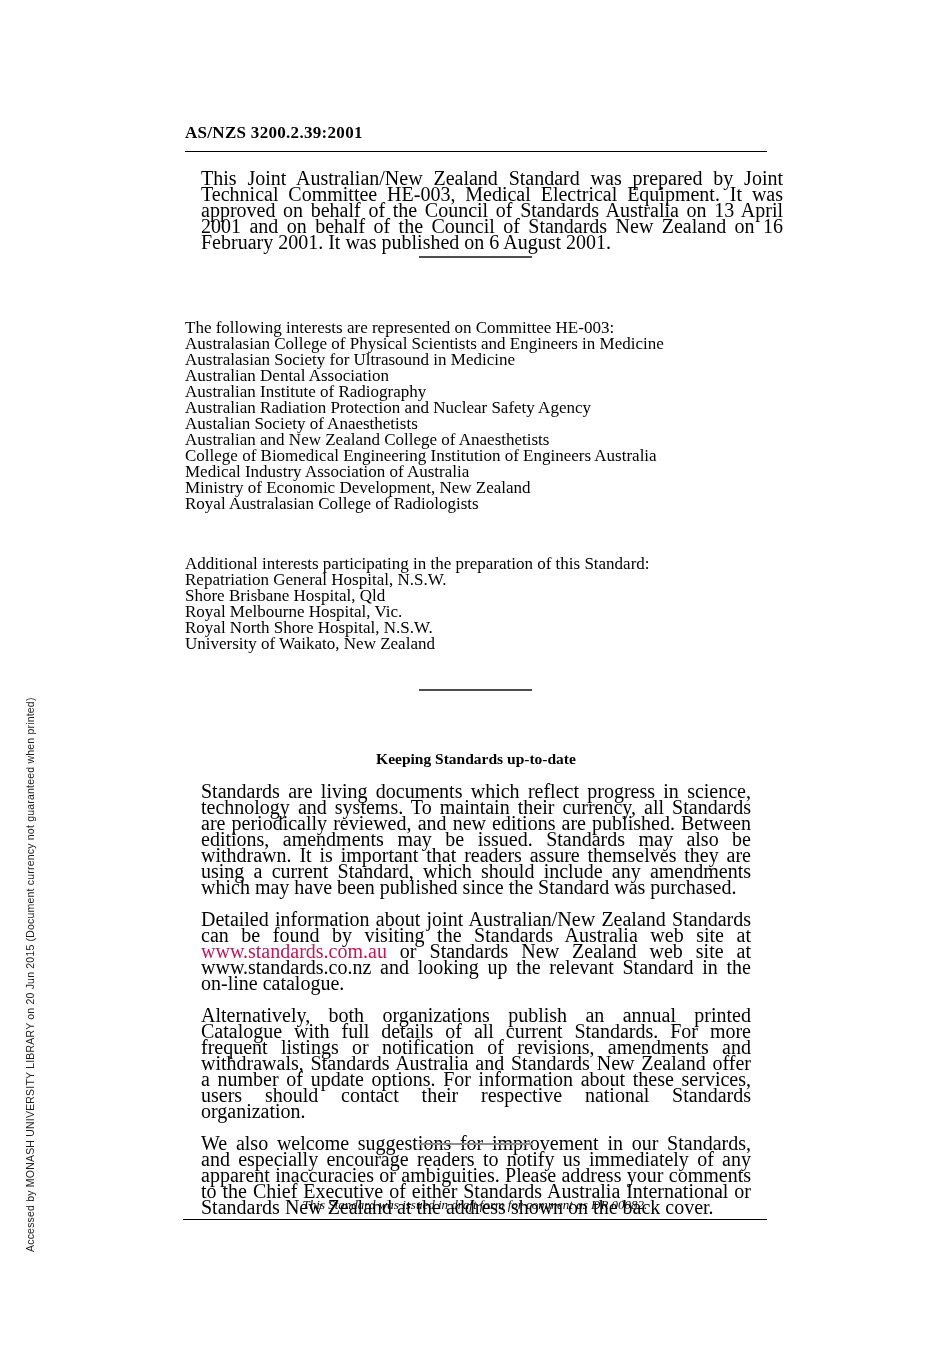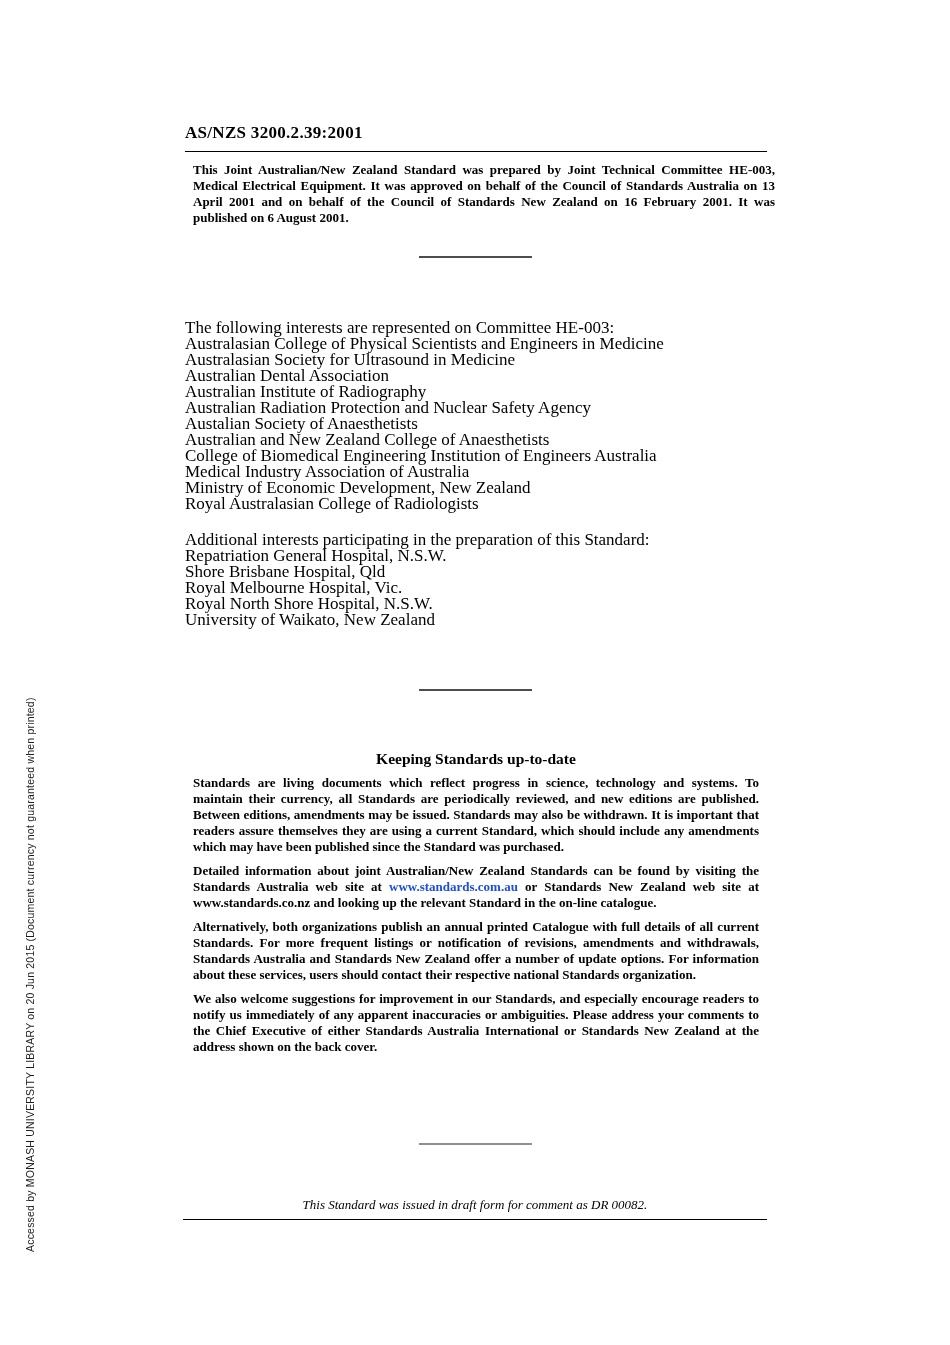--- a/index.html
+++ b/index.html
@@ -41,40 +41,39 @@
     padding-bottom: 10px;
   }
   .doc-title {
     margin: 0;
     font-size: 17px;
     font-weight: bold;
     letter-spacing: 0.3px;
     line-height: 17px;
   }
   .para {
-    margin: 8px;
-    font-size: 13px;
+    margin: 16px;
+    font-size: 20px;
     line-height: 16px;
     text-align: justify;
-    font-weight: bold;
   }
   .intro-para { top: 154px; }
   .divider {
     position: absolute;
     left: 419px;
     width: 113px;
     height: 2px;
     background: #4d4d4d;
   }
   .d1 { top: 256px; }
   .d2 { top: 689px; }
   .d3 { top: 1143px; background: #8f8f8f; }
   .list-block { font-size: 17px; line-height: 16px; }
   .committee-block { top: 320px; }
-  .additional-block { top: 532px; }
+  .additional-block { top: 556px; }
   .plain-list {
     list-style: none;
     margin: 0;
     padding: 0;
   }
   .keeping-block { top: 750px; }
   .keeping-heading {
     margin: 0 0 7px 0;
     font-size: 15.5px;
     font-weight: bold;
@@ -145,21 +144,21 @@
         <li>Royal North Shore Hospital, N.S.W.</li>
         <li>University of Waikato, New Zealand</li>
       </ul>
   </section>
 
   <div class="divider d2"></div>
 
   <section class="col keeping-block" style="position:absolute;">
     <h2 class="keeping-heading">Keeping Standards up-to-date</h2>
     <p class="para">Standards are living documents which reflect progress in science, technology and systems. To maintain their currency, all Standards are periodically reviewed, and new editions are published. Between editions, amendments may be issued. Standards may also be withdrawn. It is important that readers assure themselves they are using a current Standard, which should include any amendments which may have been published since the Standard was purchased.</p>
-    <p class="para"><span>Detailed information about joint Australian/New Zealand Standards can be found by visiting the Standards Australia web site at </span><a class="weblink" style="color: #1d4ed8;">www.standards.com.au</a><span> or Standards New Zealand web site at www.standards.co.nz and looking up the relevant Standard in the on-line catalogue.</span></p>
+    <p class="para"><span>Detailed information about joint Australian/New Zealand Standards can be found by visiting the Standards Australia web site at </span><a class="weblink" style="color: #be185d;">www.standards.com.au</a><span> or Standards New Zealand web site at www.standards.co.nz and looking up the relevant Standard in the on-line catalogue.</span></p>
     <p class="para">Alternatively, both organizations publish an annual printed Catalogue with full details of all current Standards. For more frequent listings or notification of revisions, amendments and withdrawals, Standards Australia and Standards New Zealand offer a number of update options. For information about these services, users should contact their respective national Standards organization.</p>
     <p class="para">We also welcome suggestions for improvement in our Standards, and especially encourage readers to notify us immediately of any apparent inaccuracies or ambiguities. Please address your comments to the Chief Executive of either Standards Australia International or Standards New Zealand at the address shown on the back cover.</p>
   </section>
 
   <div class="divider d3"></div>
 
   <footer class="doc-footer" style="position:absolute;">
     <p class="draft-note">This Standard was issued in draft form for comment as DR 00082.</p>
   </footer>
 

